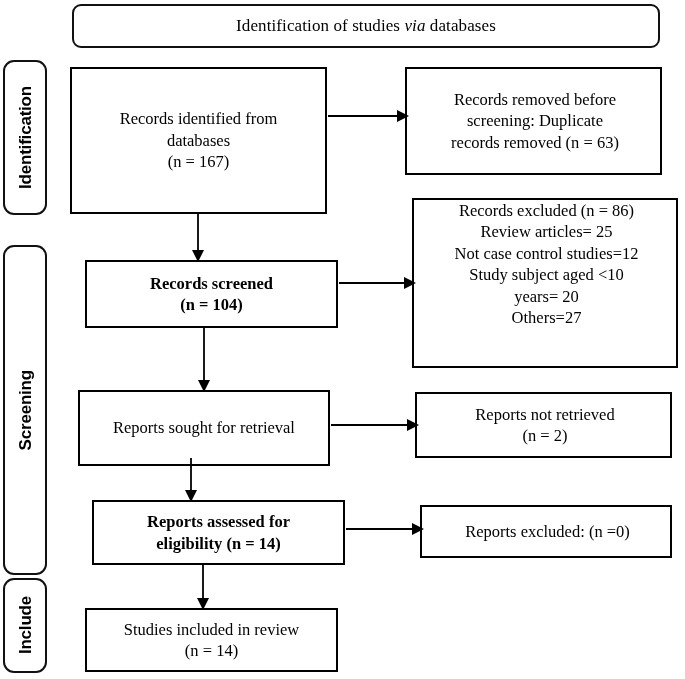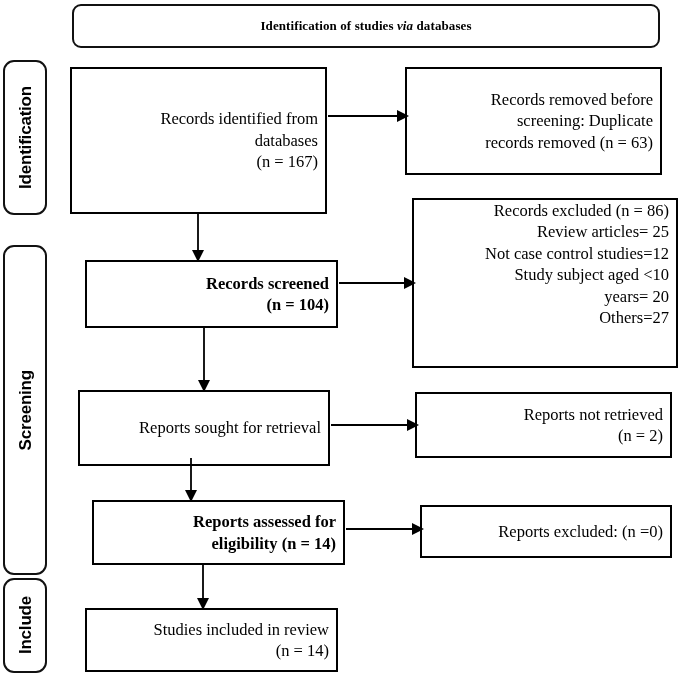--- a/index.html
+++ b/index.html
@@ -29,22 +29,22 @@
     height: 44px;
     border: 2px solid #111111;
     border-radius: 9px;
     box-sizing: border-box;
     display: flex;
     align-items: center;
     justify-content: center;
     background: #ffffff;
   }
   .header-title {
-    font-size: 13px;
-    font-weight: bold;
+    font-size: 17px;
+    font-weight: normal;
     letter-spacing: 0.1px;
     white-space: nowrap;
   }
   .header-title .ital {
     font-style: italic;
   }
 
   
   .stage-pill {
     position: absolute;
@@ -80,22 +80,22 @@
     background: #ffffff;
     display: flex;
     flex-direction: column;
     justify-content: center;
   }
   .box .box-text {
     font-size: 16.5px;
     line-height: 1.30;
     padding: 0 7px;
   }
-  .box.center .box-text { text-align: right; }
-  .box.left   .box-text { text-align: right; padding-left: 10px; }
+  .box.center .box-text { text-align: center; }
+  .box.left   .box-text { text-align: center; padding-left: 10px; }
   .box.left.topalign { justify-content: flex-start; padding-top: 0; }
 
   #box-identified   { left: 70px;  top: 67px;  width: 257px; height: 147px; }
   #box-removed      { left: 405px; top: 67px;  width: 257px; height: 108px; }
   #box-screened     { left: 85px;  top: 260px; width: 253px; height: 68px; font-weight: bold;  }
   #box-rec-excluded { left: 412px; top: 198px; width: 266px; height: 170px; }
   #box-sought       { left: 78px;  top: 390px; width: 252px; height: 76px;  }
   #box-notretrieved { left: 415px; top: 392px; width: 257px; height: 66px;  }
   #box-assessed     { left: 92px;  top: 500px; width: 253px; height: 65px; font-weight: bold;  }
   #box-rep-excluded { left: 420px; top: 505px; width: 252px; height: 53px;  }

